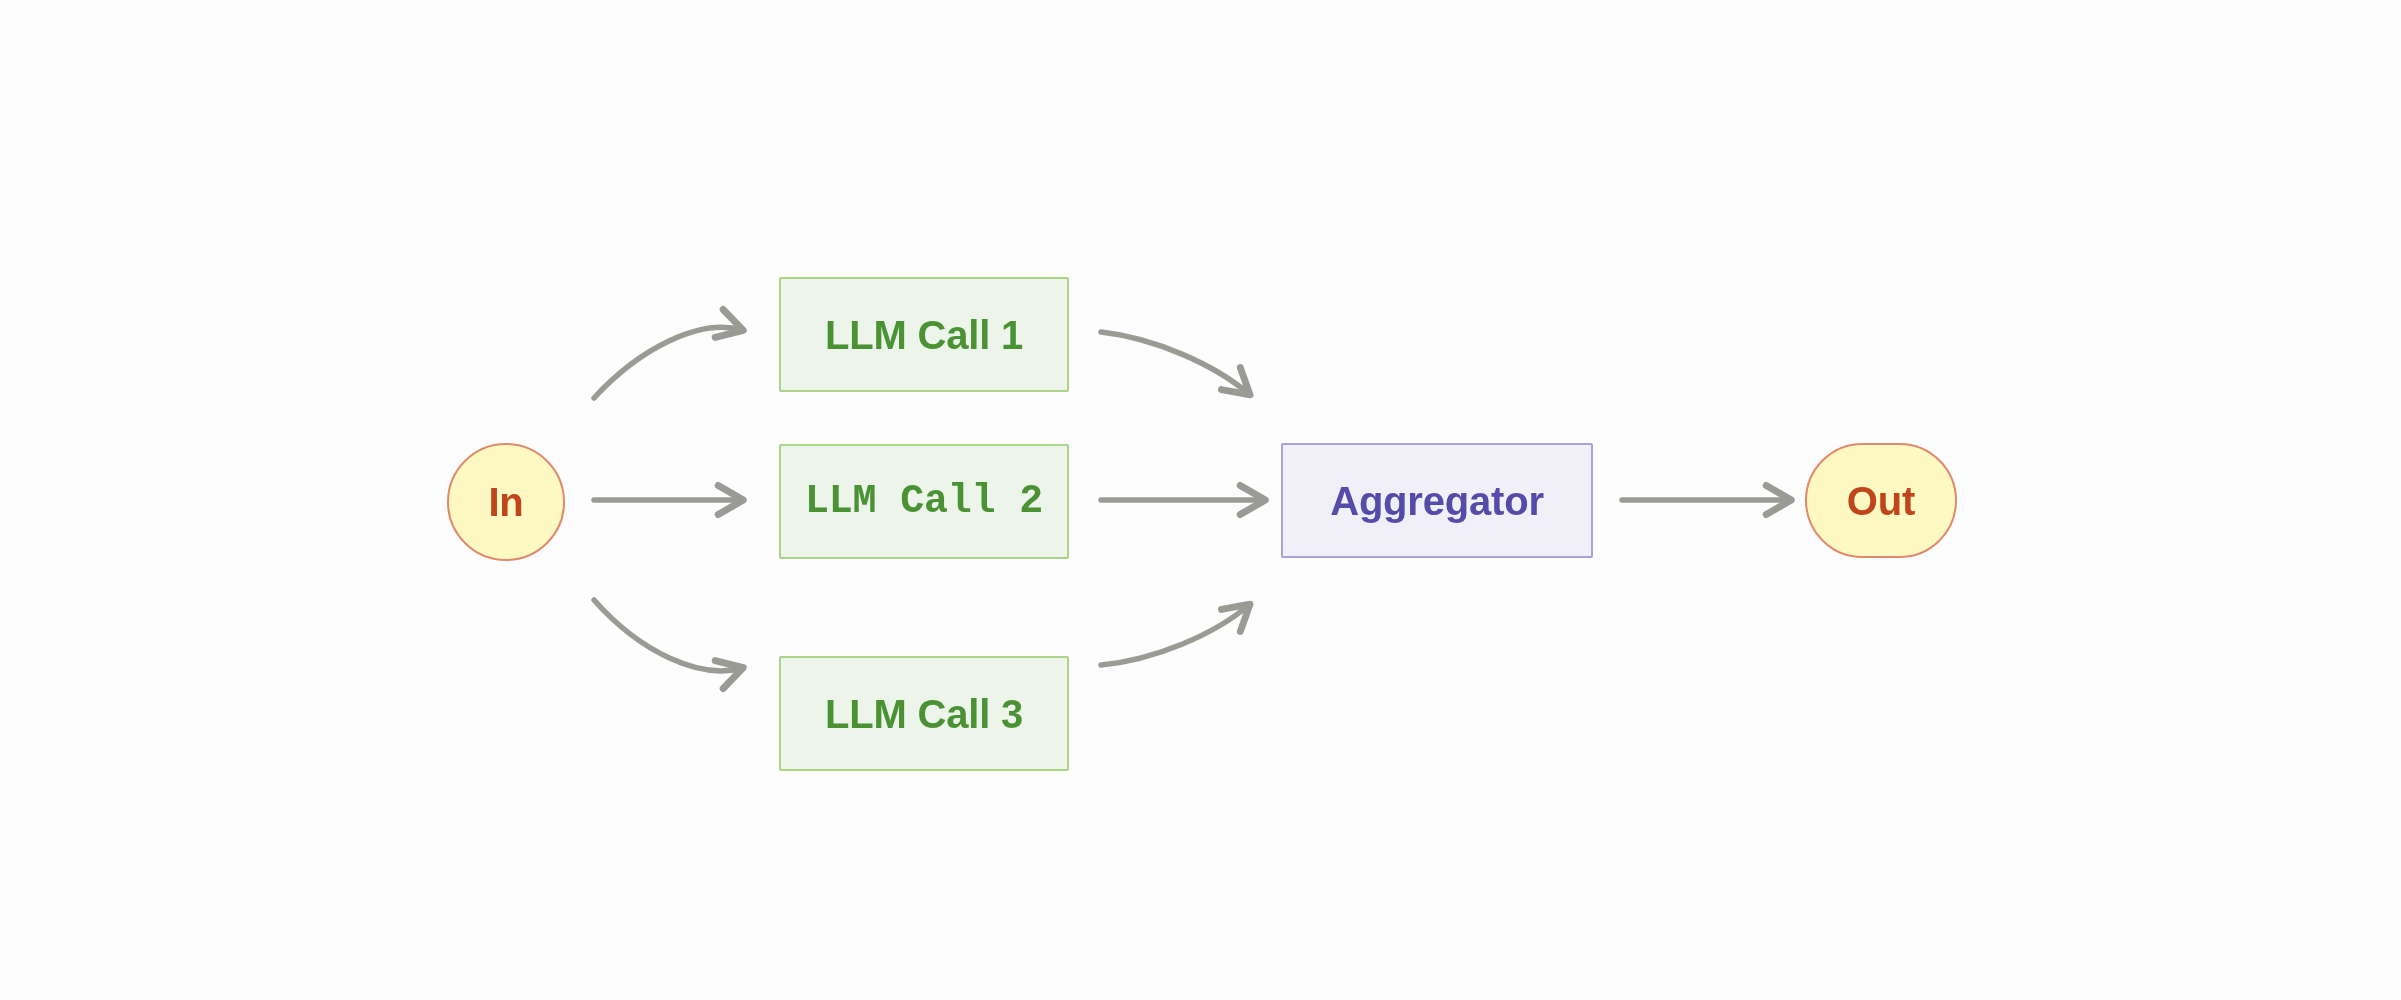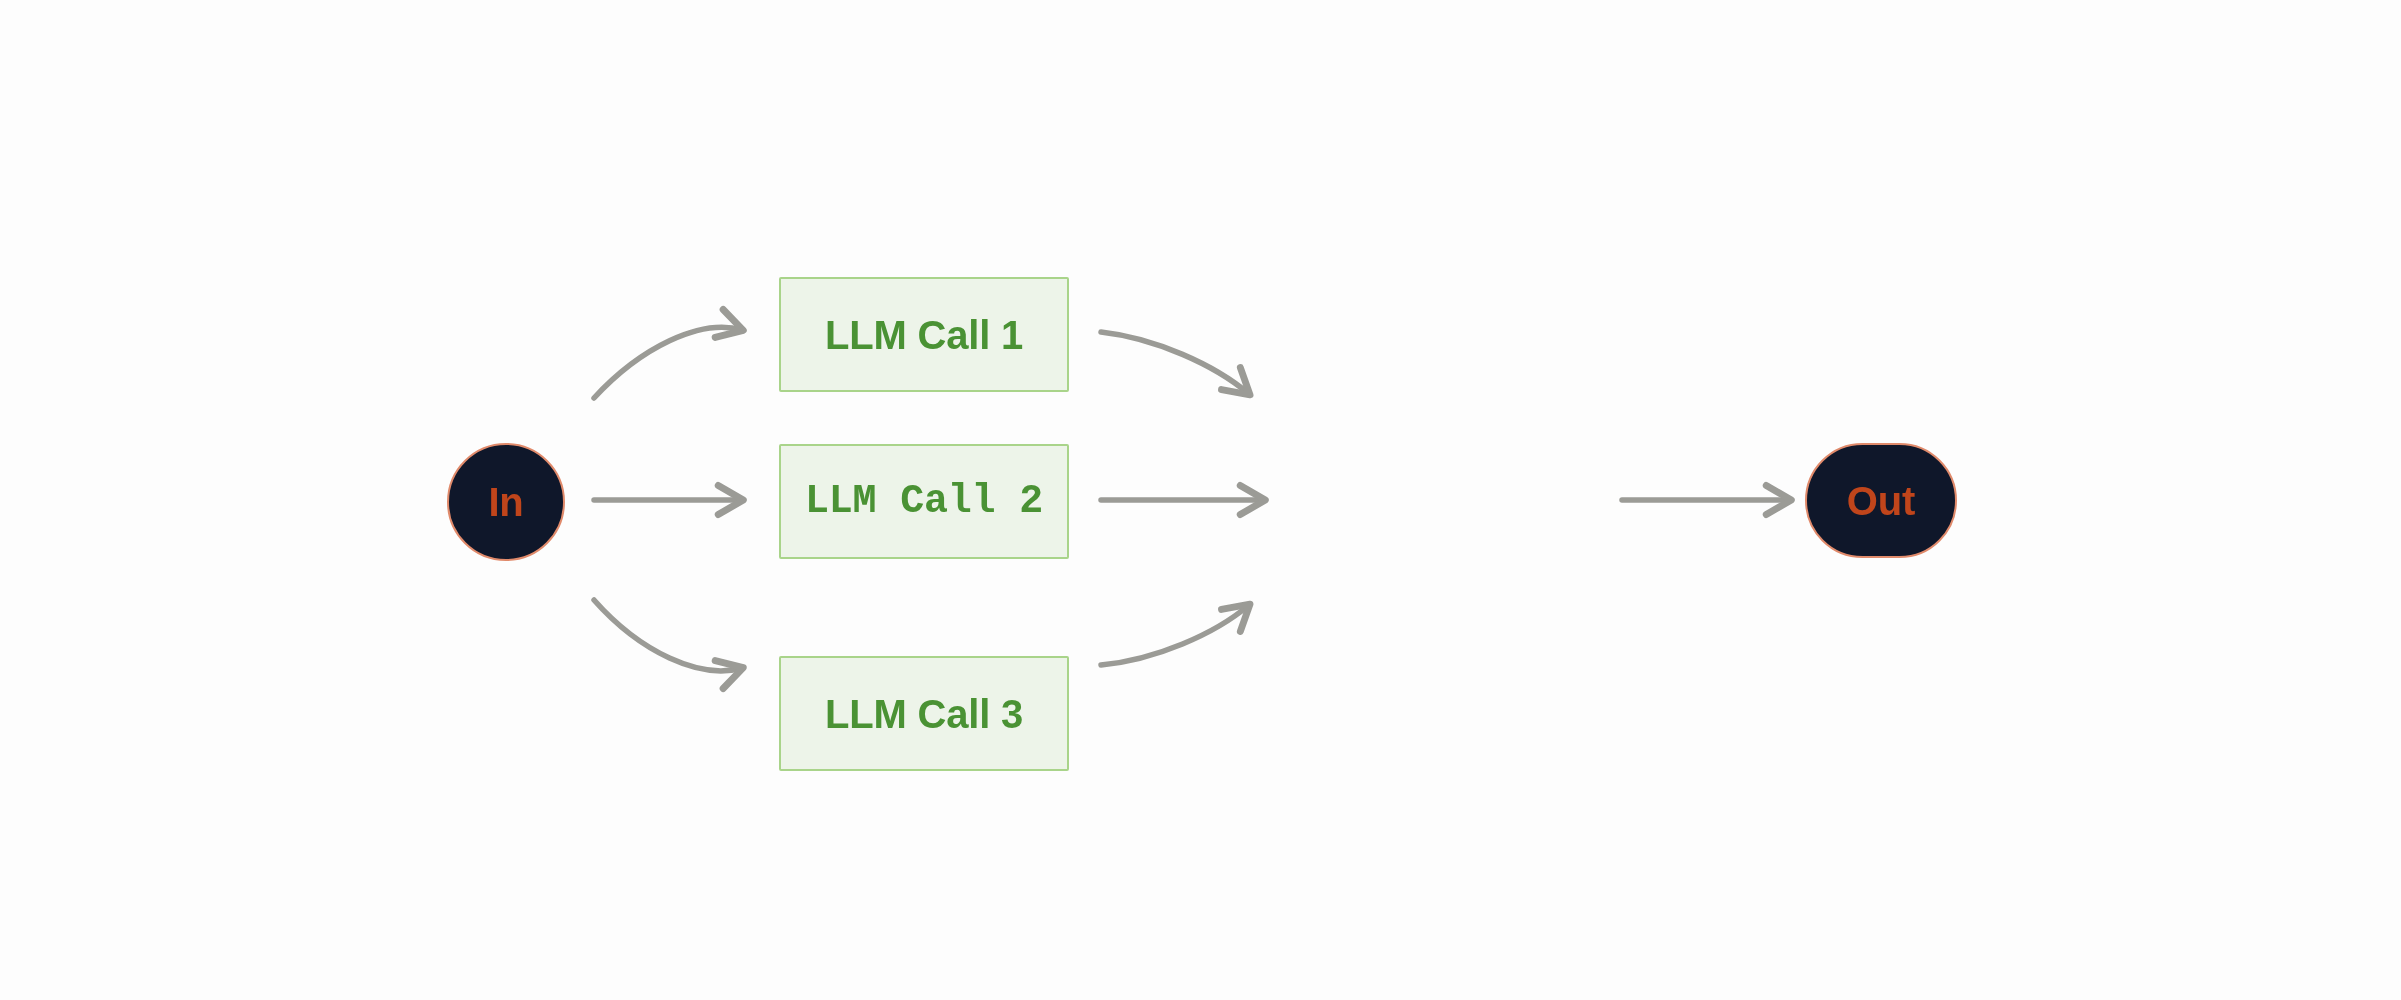--- a/index.html
+++ b/index.html
@@ -31,21 +31,21 @@
     box-sizing: border-box;
     display: flex;
     align-items: center;
     justify-content: center;
     text-align: center;
     line-height: 1;
     white-space: nowrap;
   }
   
   .node-terminal {
-    background: #0f172a;
+    background: #fef9c3;
     border: 2px solid #e08a6b;
     color: #c0451b;
     font-weight: 700;
     letter-spacing: -0.2px;
   }
   .node-in {
     border-radius: 50%;
   }
   .node-out {
     border-radius: 999px;
@@ -105,18 +105,21 @@
   </div>
 
   <div class="node node-process" style="left:779px; top:444px; width:290px; height:115px; font-size:40px;font-family:Liberation Mono, monospace;">
     <span>LLM Call 2</span>
   </div>
 
   <div class="node node-process" style="left:779px; top:612px; width:290px; height:115px; font-size:40px;margin-top:44px;">
     <span>LLM Call 3</span>
   </div>
 
+  <div class="node node-aggregate" style="left:1281px; top:443px; width:312px; height:115px; font-size:40px;">
+    <span>Aggregator</span>
+  </div>
 
   <div class="node node-terminal node-out" style="left:1805px; top:443px; width:152px; height:115px; font-size:40px;text-align:center;">
     <span>Out</span>
   </div>
 
 </div>
 
 </body></html>

